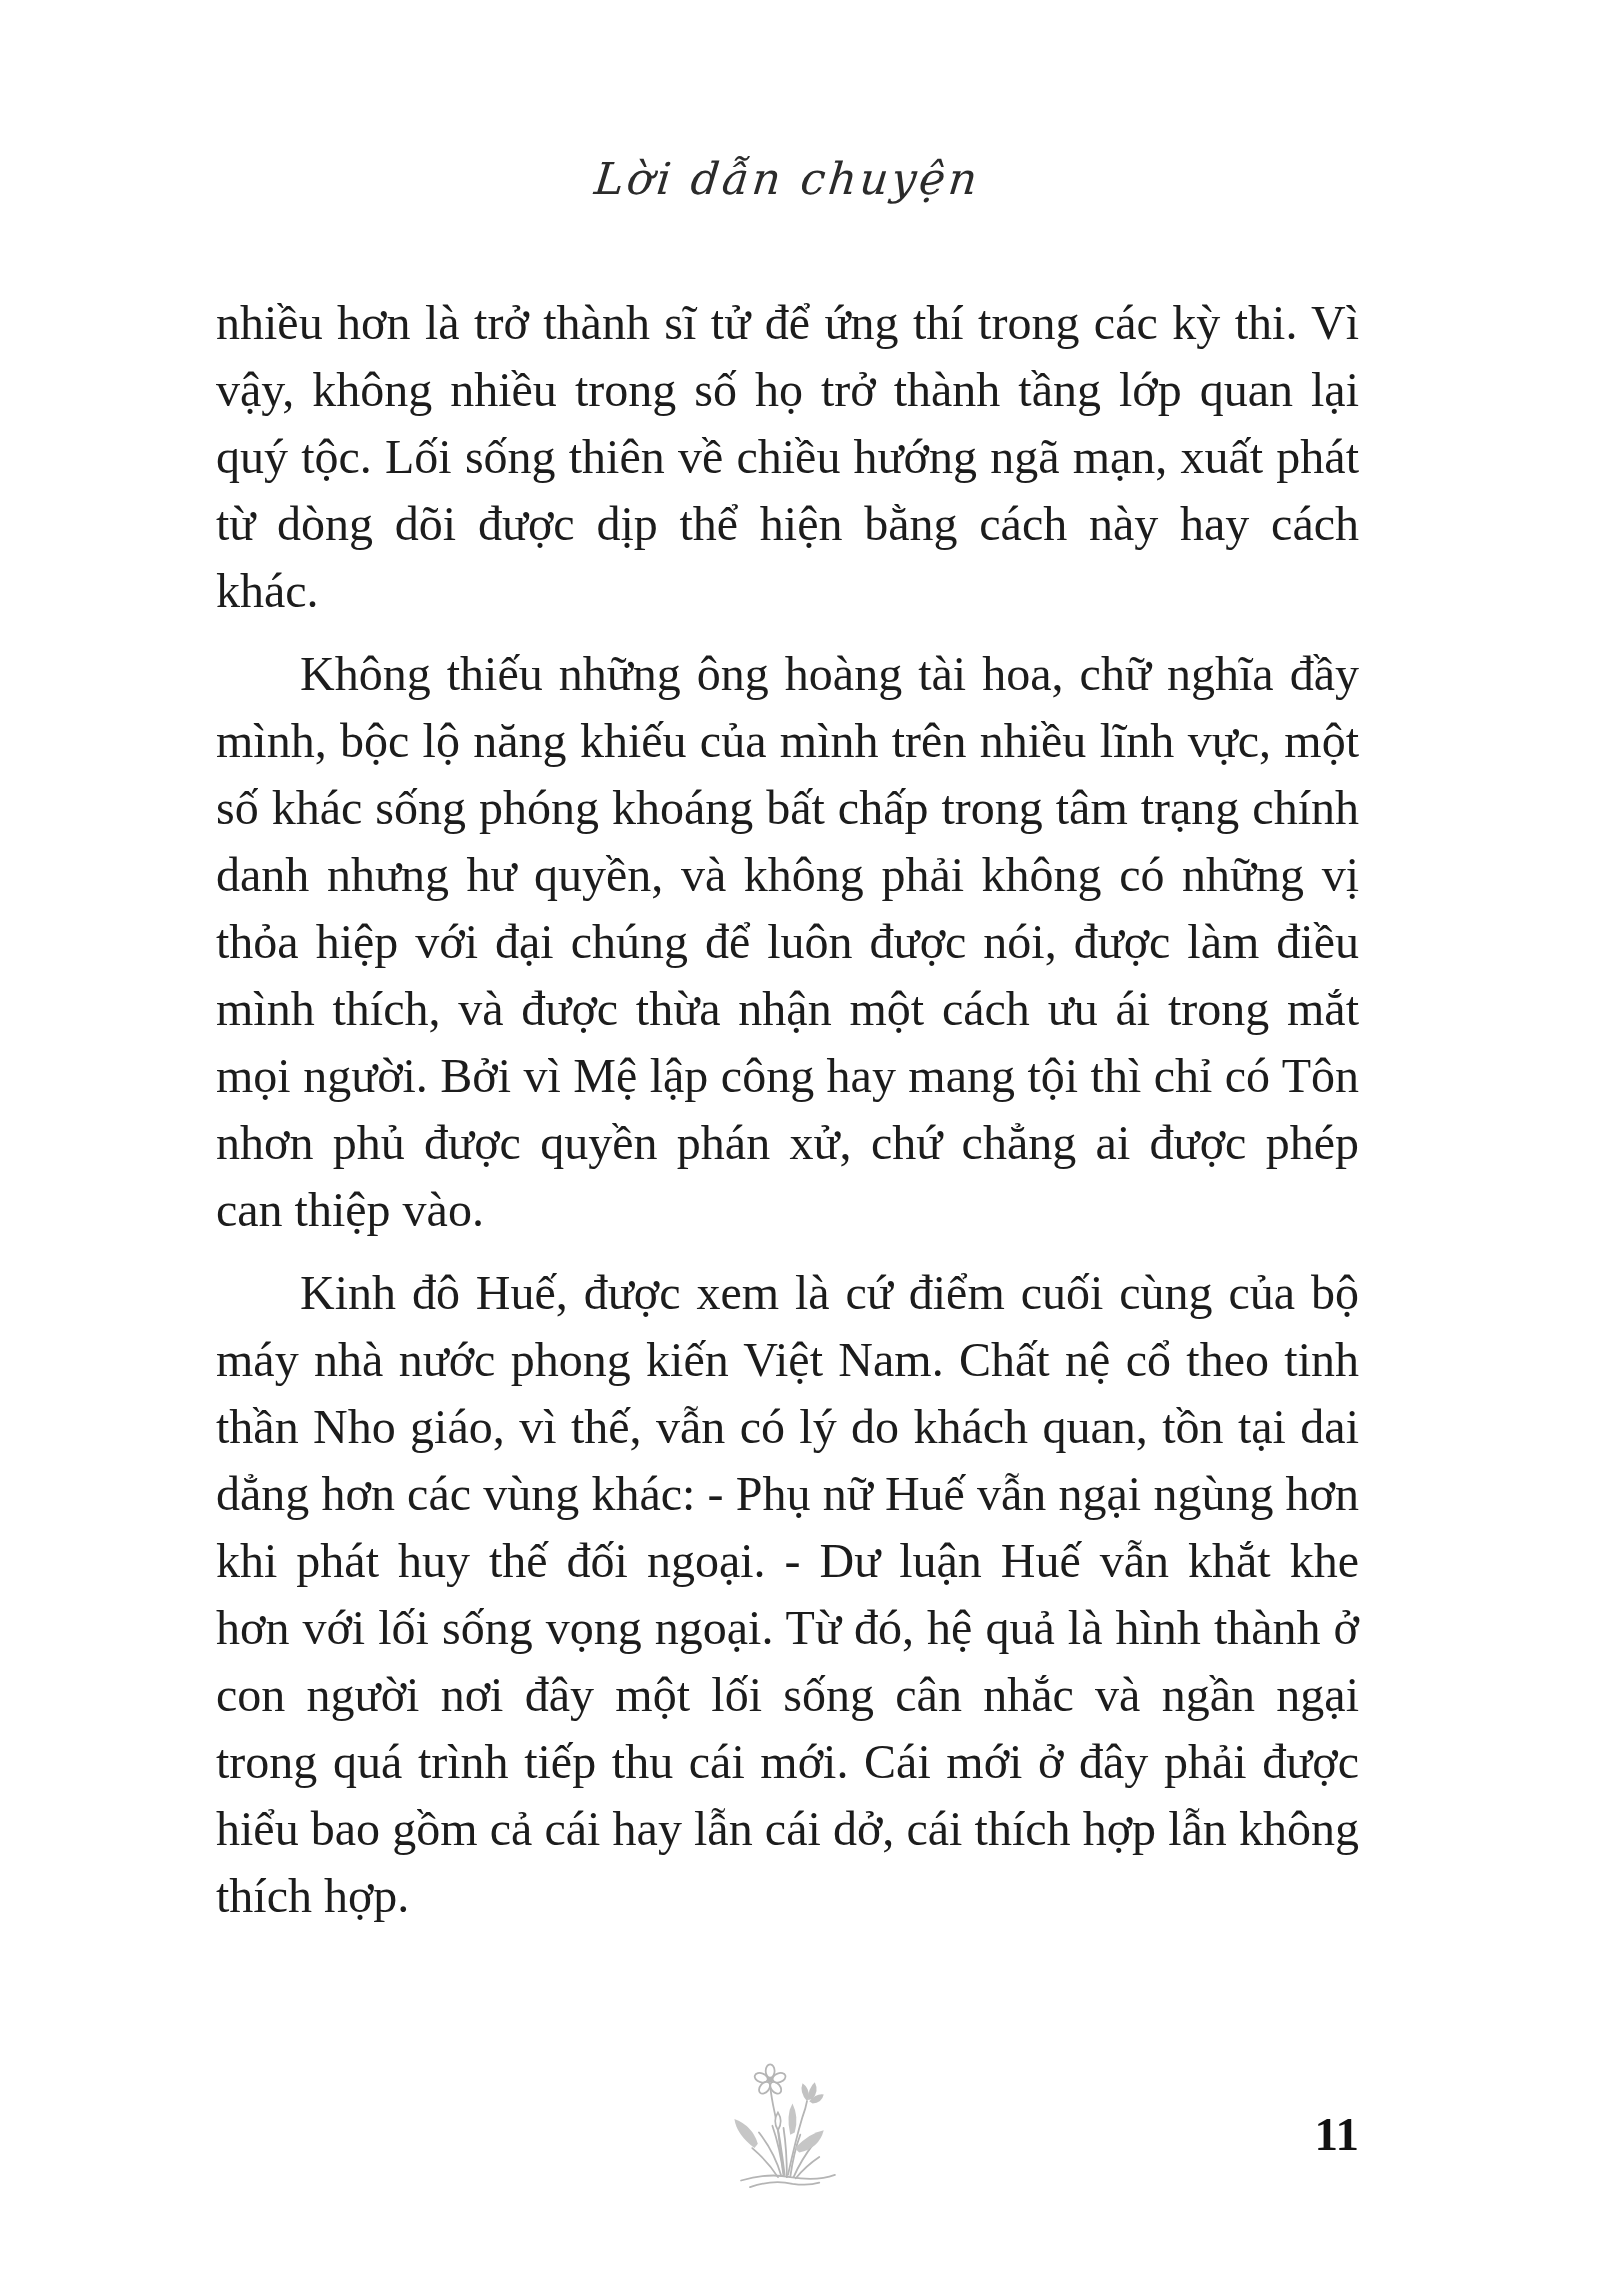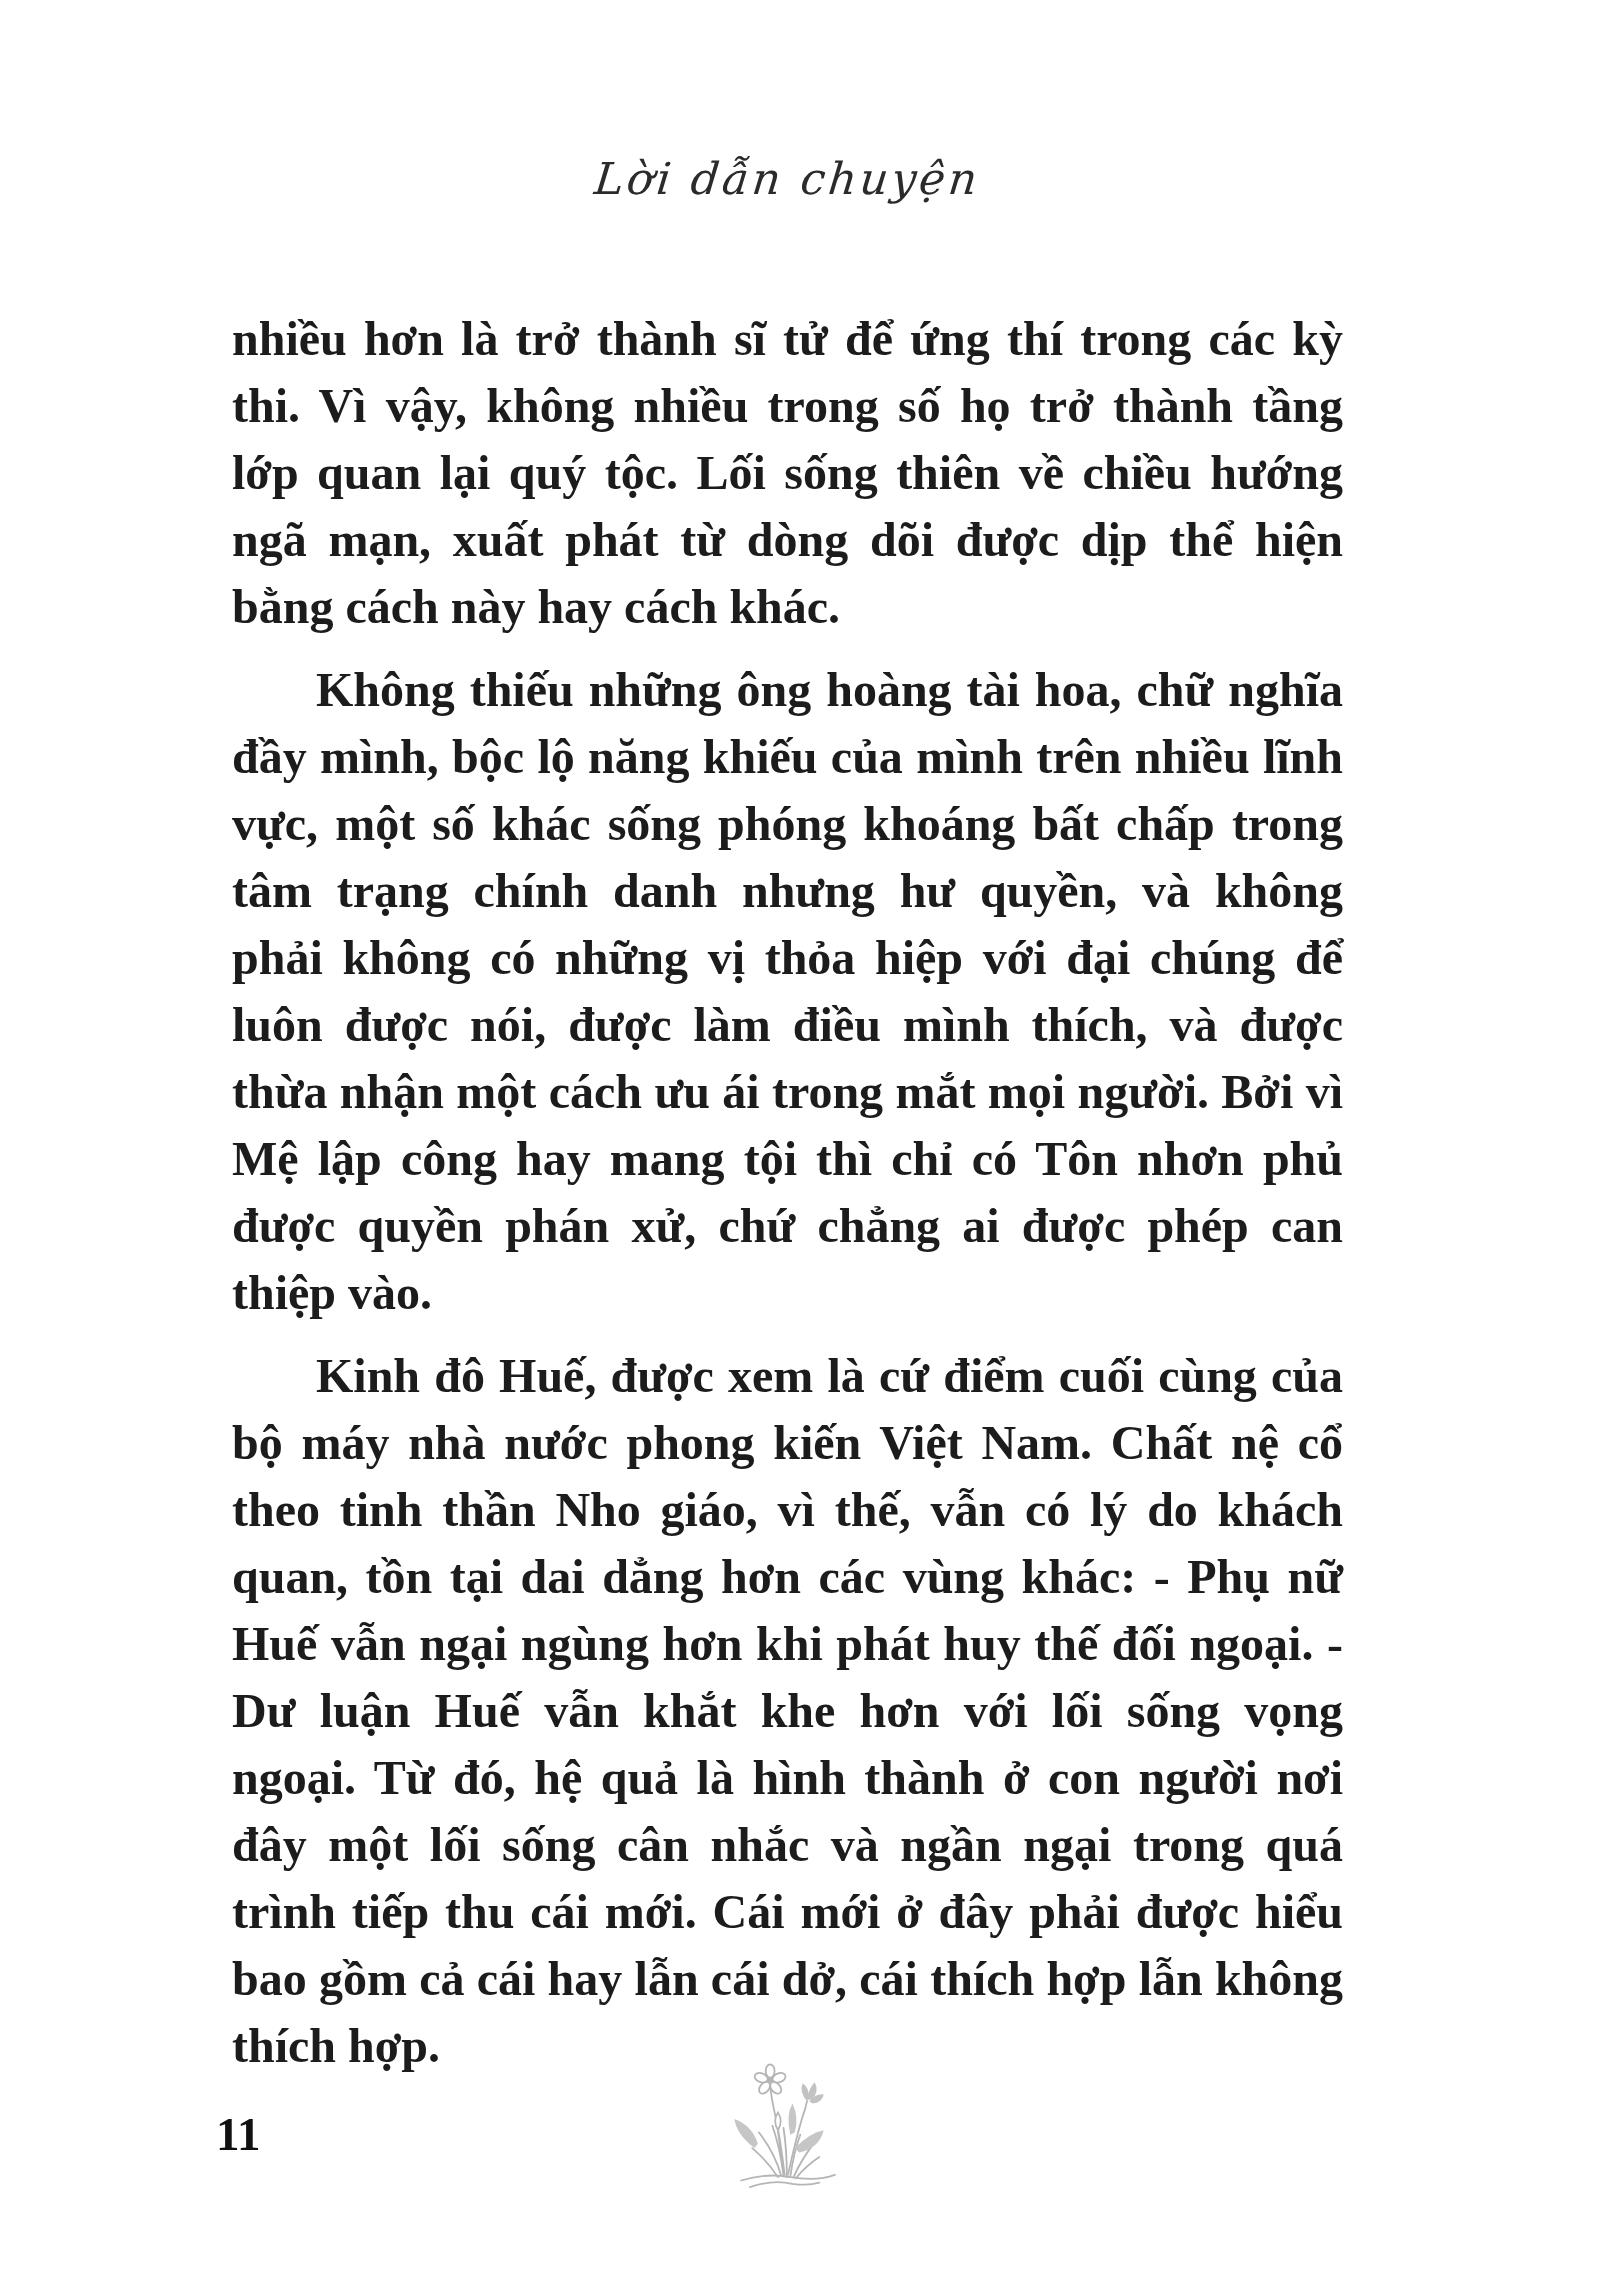--- a/index.html
+++ b/index.html
@@ -33,40 +33,39 @@
     top: 289px;
     left: 216px;
     width: 1143px;
     color: #1c1c1c;
     font-size: 48px;
     line-height: 67px;
     text-align: justify;
     text-justify: inter-word;
   }
   .body-text p {
-    margin: 16px;
-    font-weight: bold;
+    margin: 0;
   }
   .body-text p + p {
     margin-top: 16px;
     text-indent: 84px;
   }
   .footer-ornament {
     position: absolute;
     left: 721px;
     top: 2061px;
     width: 134px;
     height: 134px;
   }
   .page-number {
     position: absolute;
     top: 2107px;
     left: 216px;
     width: 1143px;
-    text-align: left;
+    text-align: right;
     font-family: "Liberation Serif", "DejaVu Serif", serif;
     font-weight: bold;
     font-size: 47px;
     color: #111111;
     z-index: 2;
   }
 </style>
 </head>
 <body>
 

